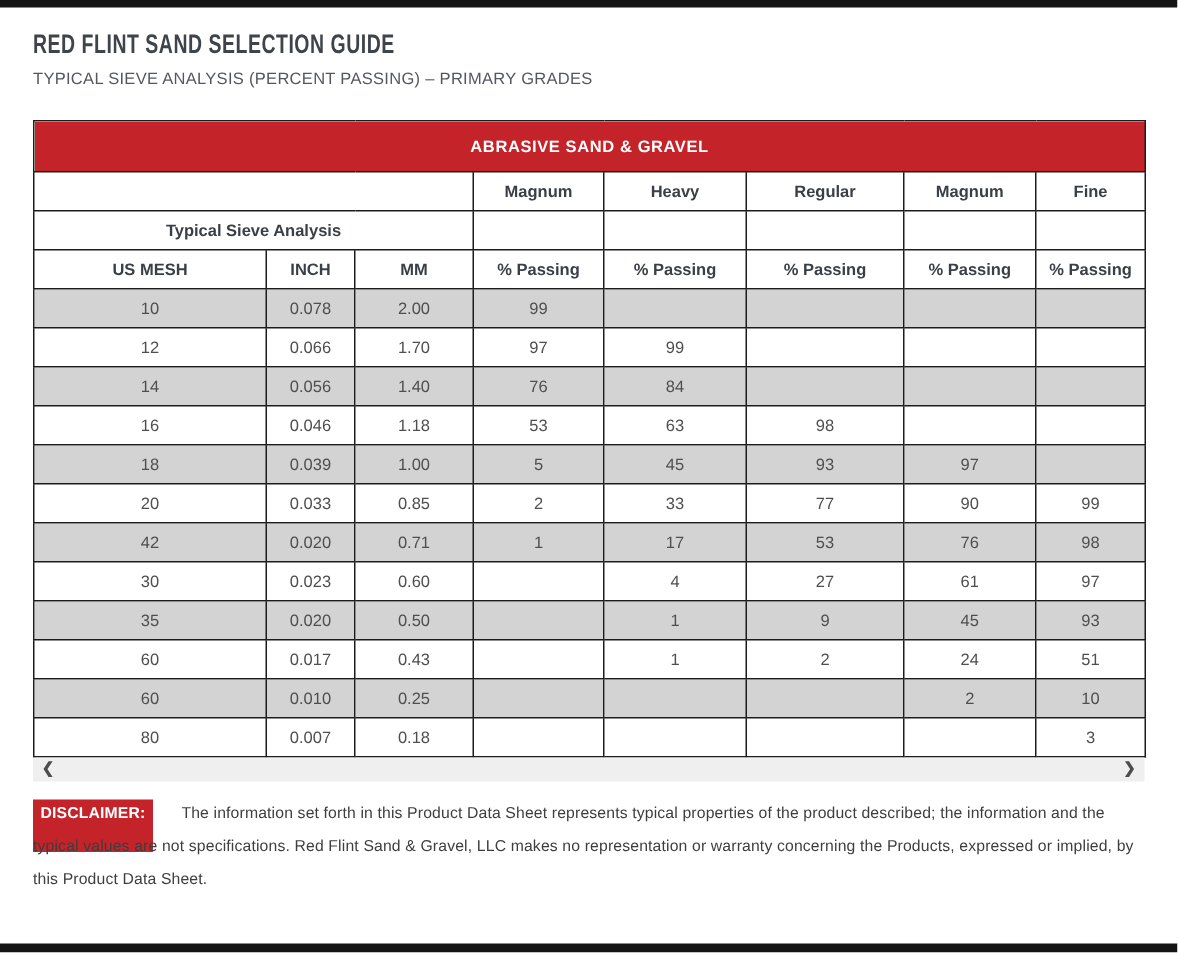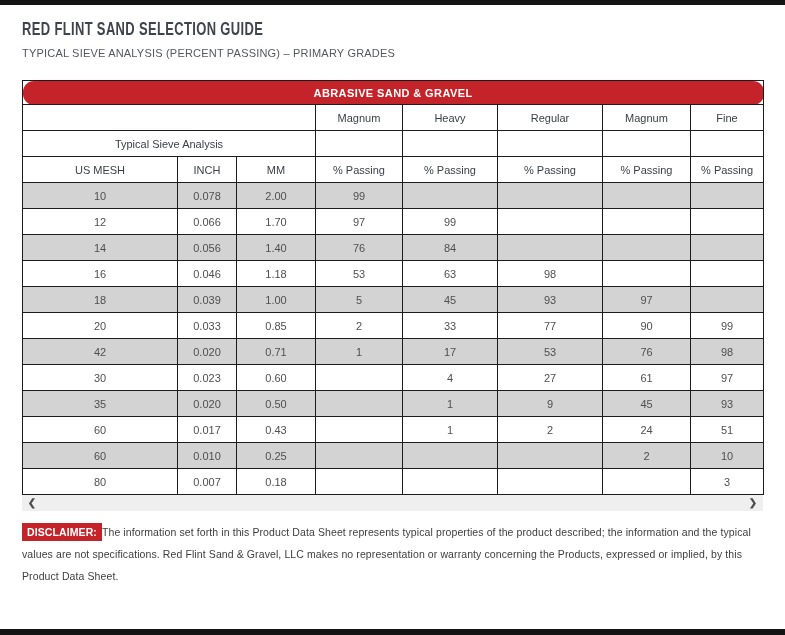--- a/index.html
+++ b/index.html
@@ -46,26 +46,25 @@
     vertical-align: middle;
     font-size: 11px;
     height: 26px;
     overflow: hidden;
   }
   tr.banner-row th {
     background: #c4232a;
     color: #ffffff;
     font-weight: bold;
     letter-spacing: 0.4px;
-    height: 24px;
+    height: 34px;
     font-size: 11px;
-    border-radius: 11px;
   }
   tr.grade-row td, tr.tsa-row td, tr.colhead-row td {
-    font-weight: normal;
+    font-weight: bold;
     color: #3a3f46;
     background: #ffffff;
   }
   tbody.data tr td { color: #4f4f4f; background: #ffffff; }
   tbody.data tr:nth-child(odd) td { background: #d3d3d3; }
   .scrollbar {
     width: 741px; height: 16px;
     background: #efefef;
     position: relative;
   }
@@ -85,22 +84,22 @@
     width: 741px;
     font-size: 10.5px;
     line-height: 22px;
     color: #3e3e3e;
     letter-spacing: 0.1px;
   }
   .disclaimer .badge {
     background: #c4232a;
     color: #ffffff;
     font-weight: bold;
-    padding: 3px 5px 3px 5px;
-    margin-right: 0;
+    padding: 3px 5px 20px 5px;
+    margin-right: 19px;
   }
 </style>
 </head>
 <body>
 
 <div class="top-bar"></div>
 
 <div class="content">
 
   <h1 class="page-title">RED FLINT SAND SELECTION GUIDE</h1>

